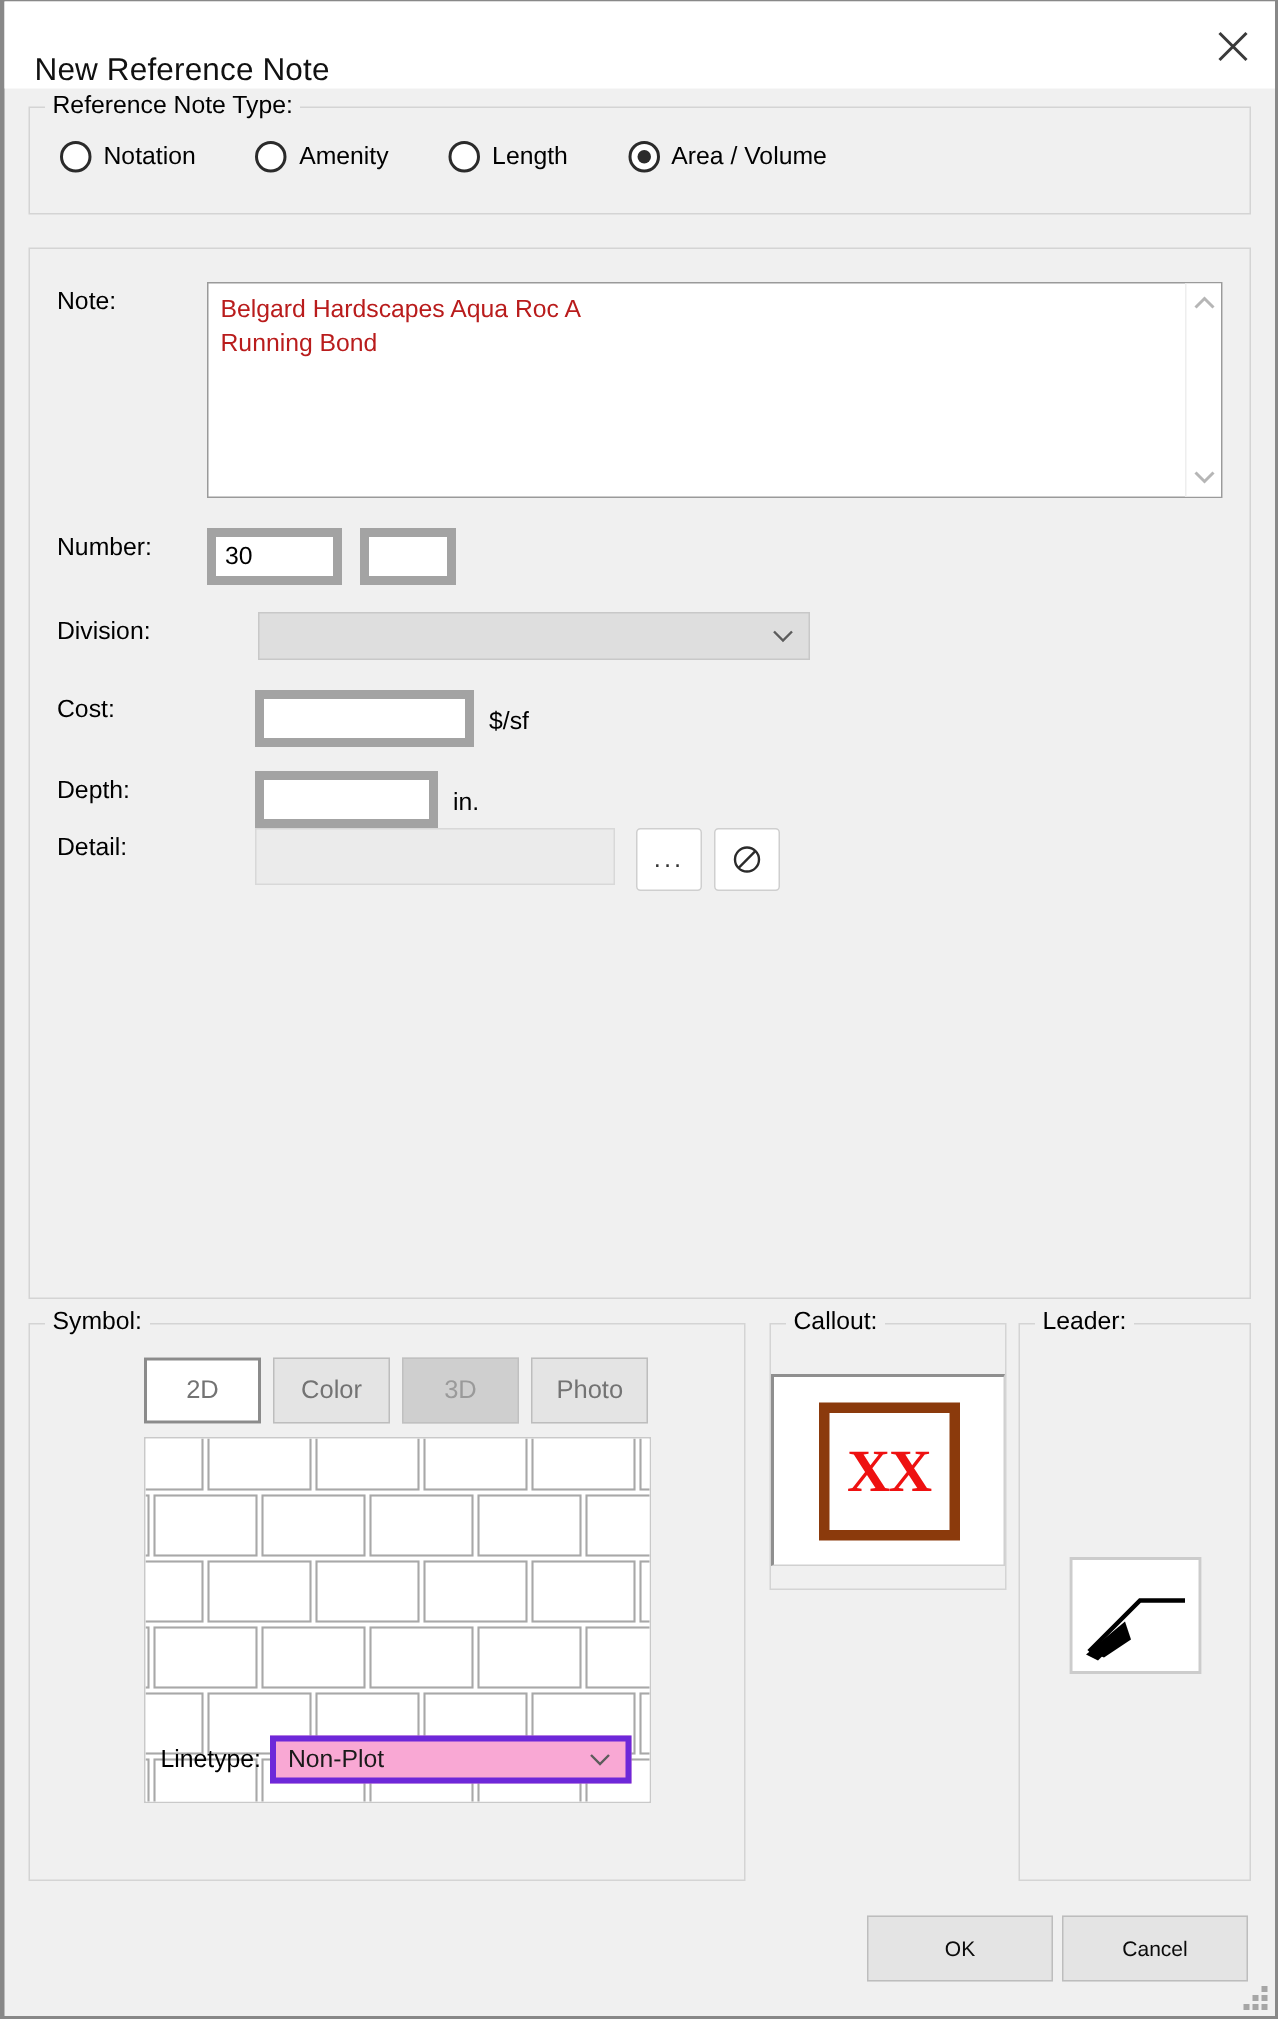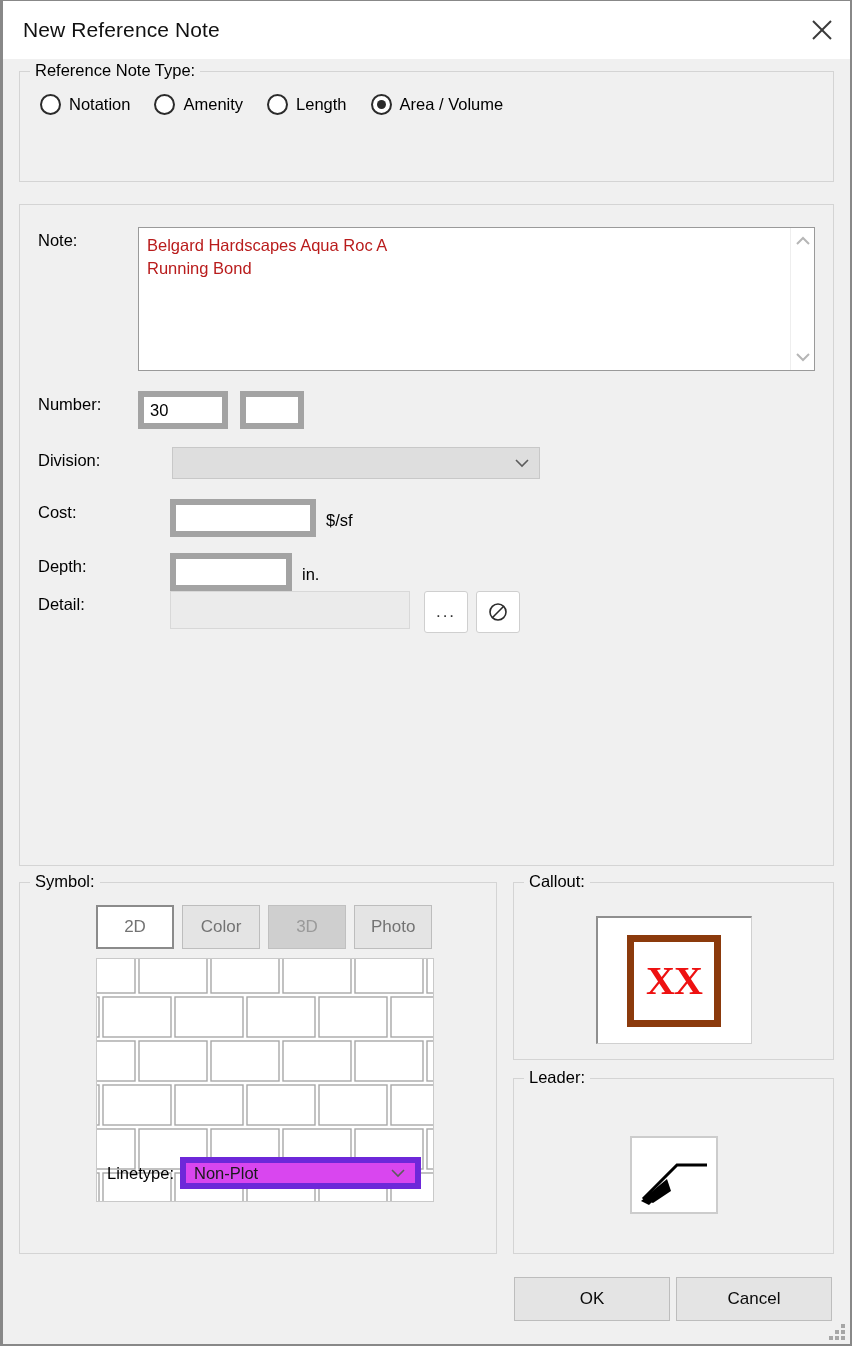--- a/index.html
+++ b/index.html
@@ -20,21 +20,21 @@
     border-bottom-width: 2px;
     border-right-width: 2px;
     display: flex;
     flex-direction: column;
   }
   
   .titlebar {
     height: 58px;
     background: #ffffff;
     display: flex;
-    align-items: center;
+    align-items: flex-end;
     justify-content: space-between;
     padding: 0 0 0 20px;
     flex: none;
   }
   .title-text {
     font-size: 21px;
     color: #111111;
     letter-spacing: .1px;
     white-space: nowrap;
   }
@@ -58,28 +58,28 @@
     top: -11px; left: 10px;
     background: #f0f0f0;
     padding: 0 5px;
     font-size: 16.5px;
     color: #000000;
     white-space: nowrap;
   }
   
   .type-group {
     margin: 12px 16px 0 16px;
-    height: 111px;
+    height: 72px;
     padding-top: 22px;
   }
   .radio-row {
     display: flex;
     align-items: center;
     padding-left: 20px;
-    gap: 0;
+    gap: 16px;
   }
   .radio-item {
     display: flex;
     align-items: center;
     cursor: pointer;
     margin-right: 24px;
   }
   .radio-dot {
     width: 21px; height: 21px;
     border-radius: 50%;
@@ -230,22 +230,22 @@
     height: 372px;
   }
   .symbol-group {
     width: 478px;
     flex: none;
     padding: 22px 0 0 0;
   }
   .right-col {
     flex: 1 1 auto;
     display: flex;
-    flex-direction: column;
-    gap: 18px;
+    flex-direction: row;
+    gap: 8px;
   }
   .callout-group { height: 178px; padding-top: 18px; }
   .leader-group  { flex: 1 1 auto; padding-top: 18px; }
   
   .sym-tabs {
     display: flex;
     margin-left: 76px;
     gap: 8px;
   }
   .sym-tab {
@@ -292,22 +292,22 @@
   .linetype-label {
     font-size: 16.5px;
     color: #000;
     margin-right: 6px;
     white-space: nowrap;
     padding-left: 6px;
   }
   .linetype-select {
     flex: 1 1 auto;
     height: 32px;
-    background: #d946ef;
-    border: 6px solid #6d28d9;
+    background: #f9a8d4;
+    border: 4px solid #6d28d9;
     gap: 31px;
   }
   
   .preview-center {
     display: flex;
     align-items: center;
     justify-content: center;
     height: 100%;
   }
   .callout-card {
@@ -350,24 +350,24 @@
     flex: none;
     height: 90px;
     display: flex;
     align-items: center;
     justify-content: flex-end;
     padding: 0 18px 0 0;
     gap: 6px;
     position: relative;
   }
   .dlg-btn {
-    width: 156px; height: 44px;
+    width: 124px; height: 44px;
     background: #e4e4e4;
     border: 1px solid #bdbdbd;
-    font-size: 17px;
+    font-size: 14px;
     color: #0b0b0b;
     display: flex;
     align-items: center;
     justify-content: center;
     cursor: pointer;
     font-family: "Liberation Sans", sans-serif;
   }
   .grip {
     position: absolute;
     right: 5px; bottom: 4px;

